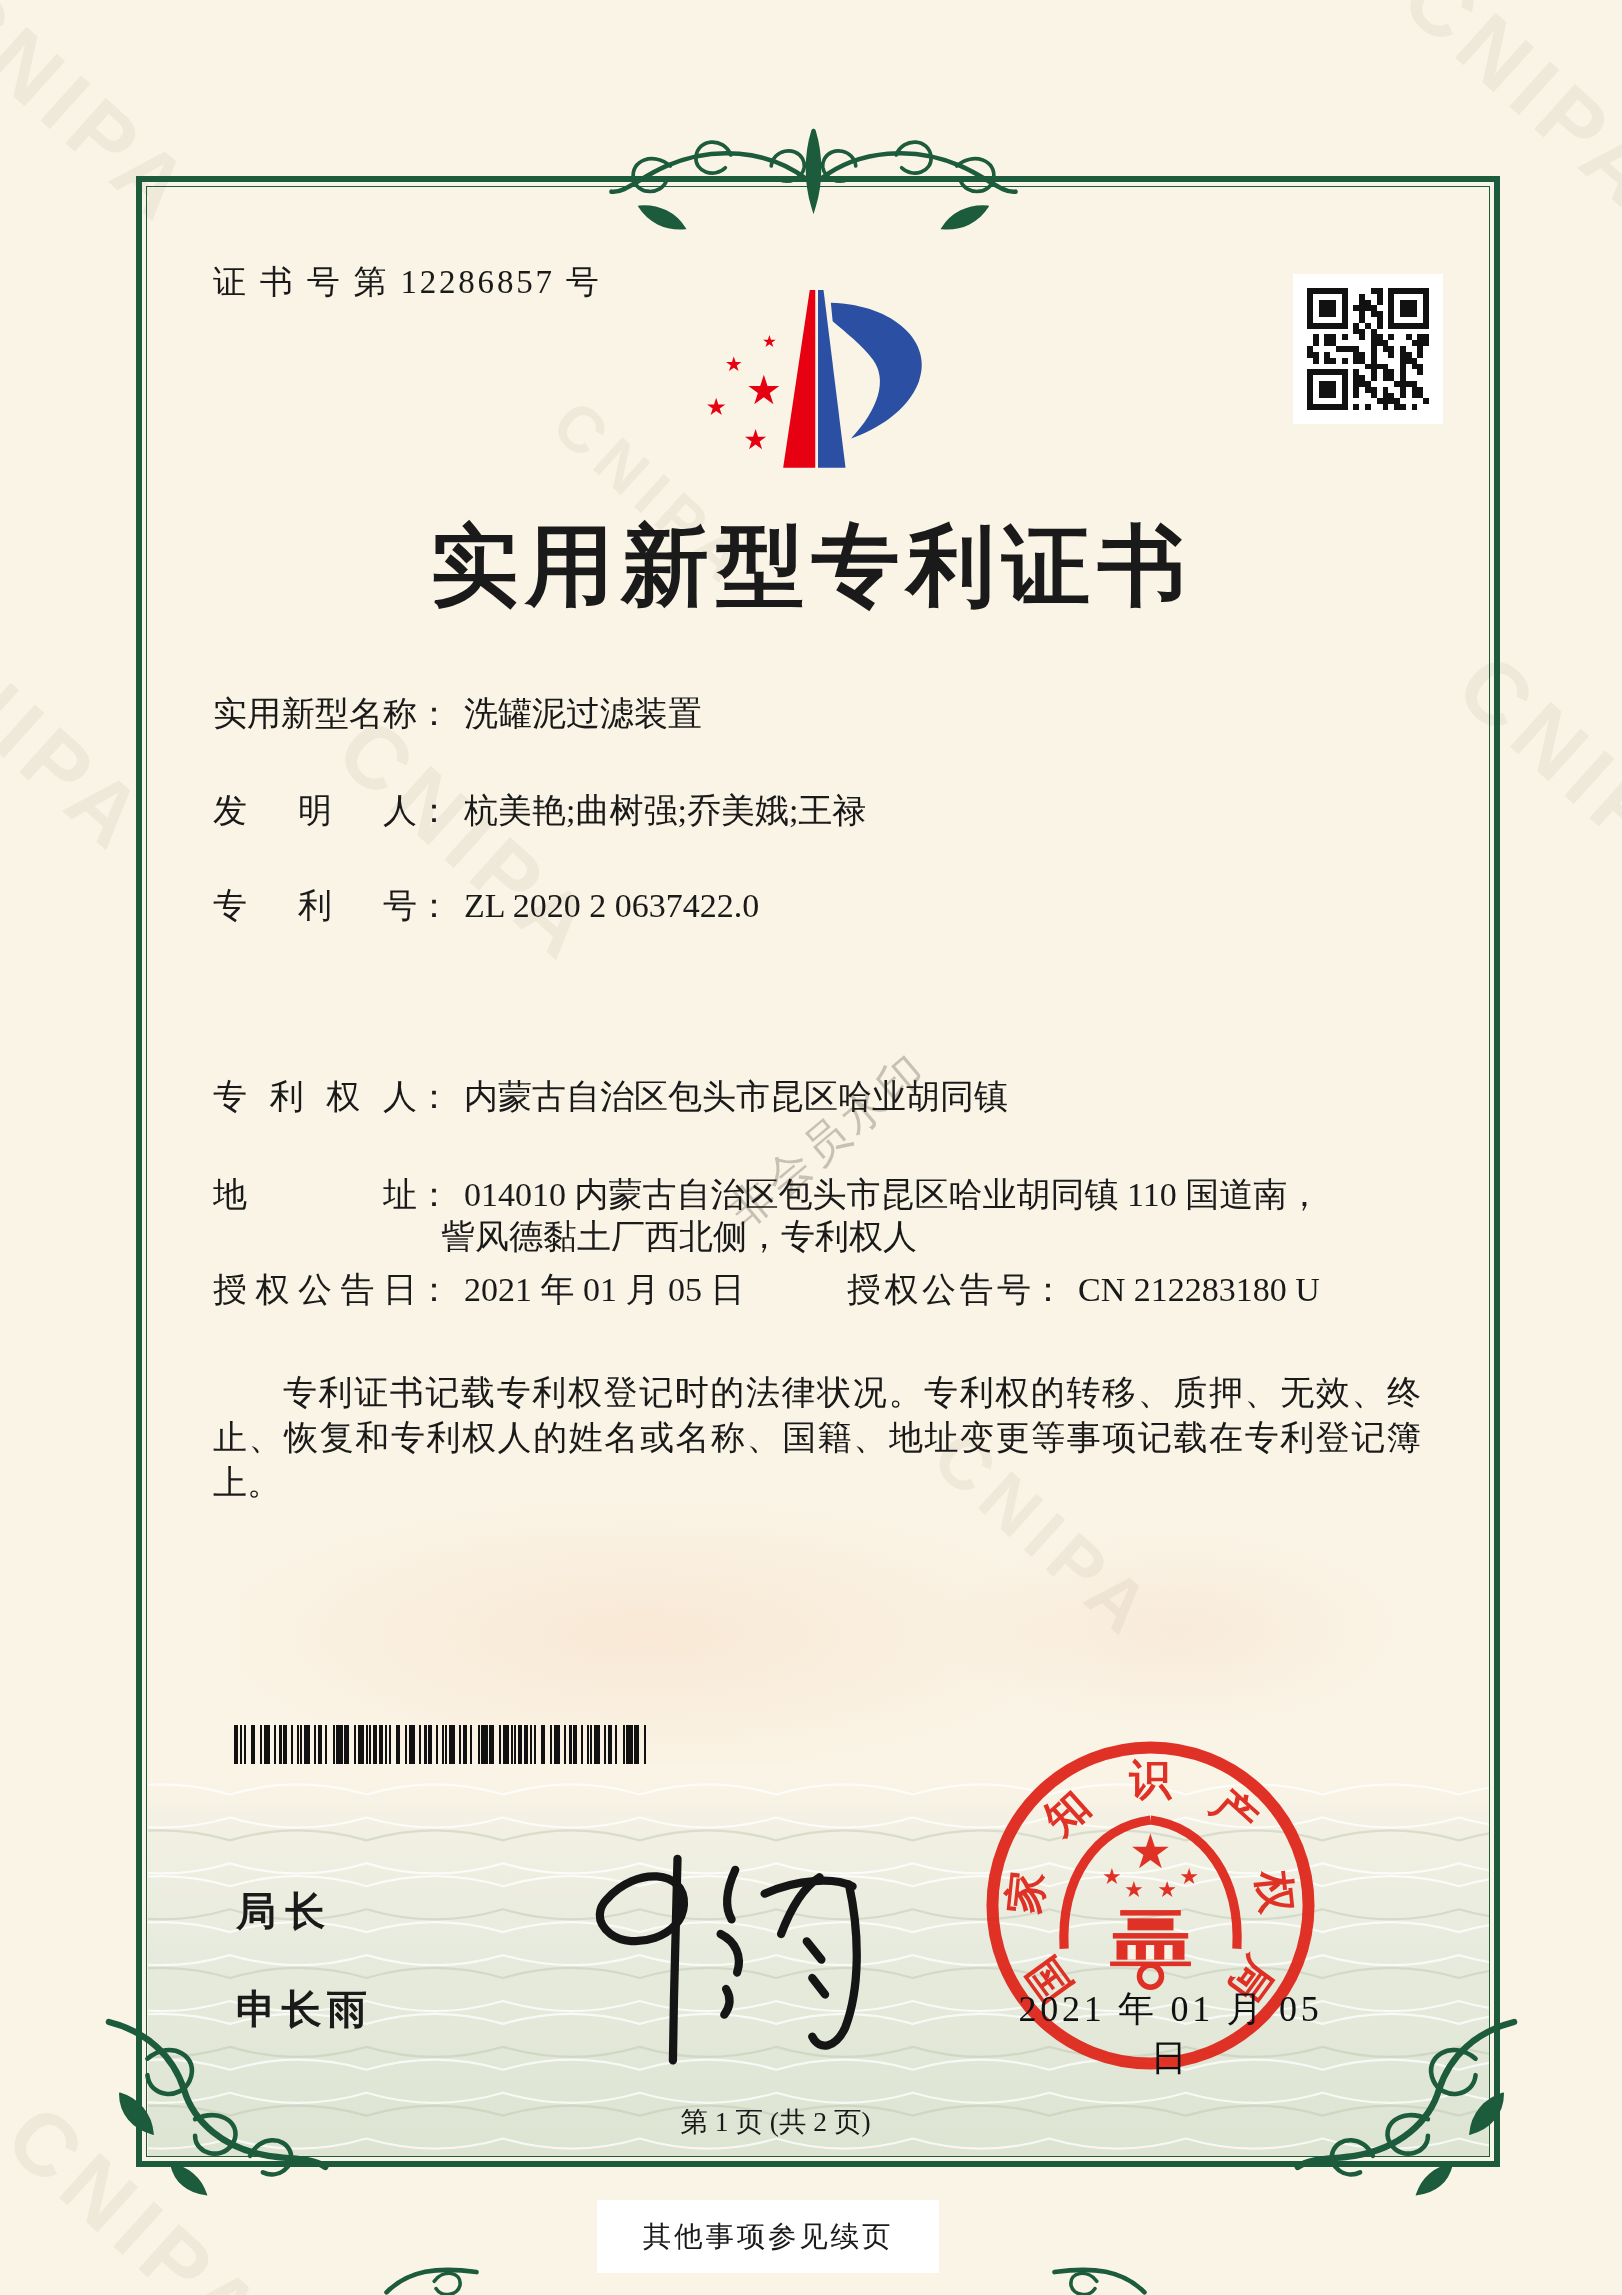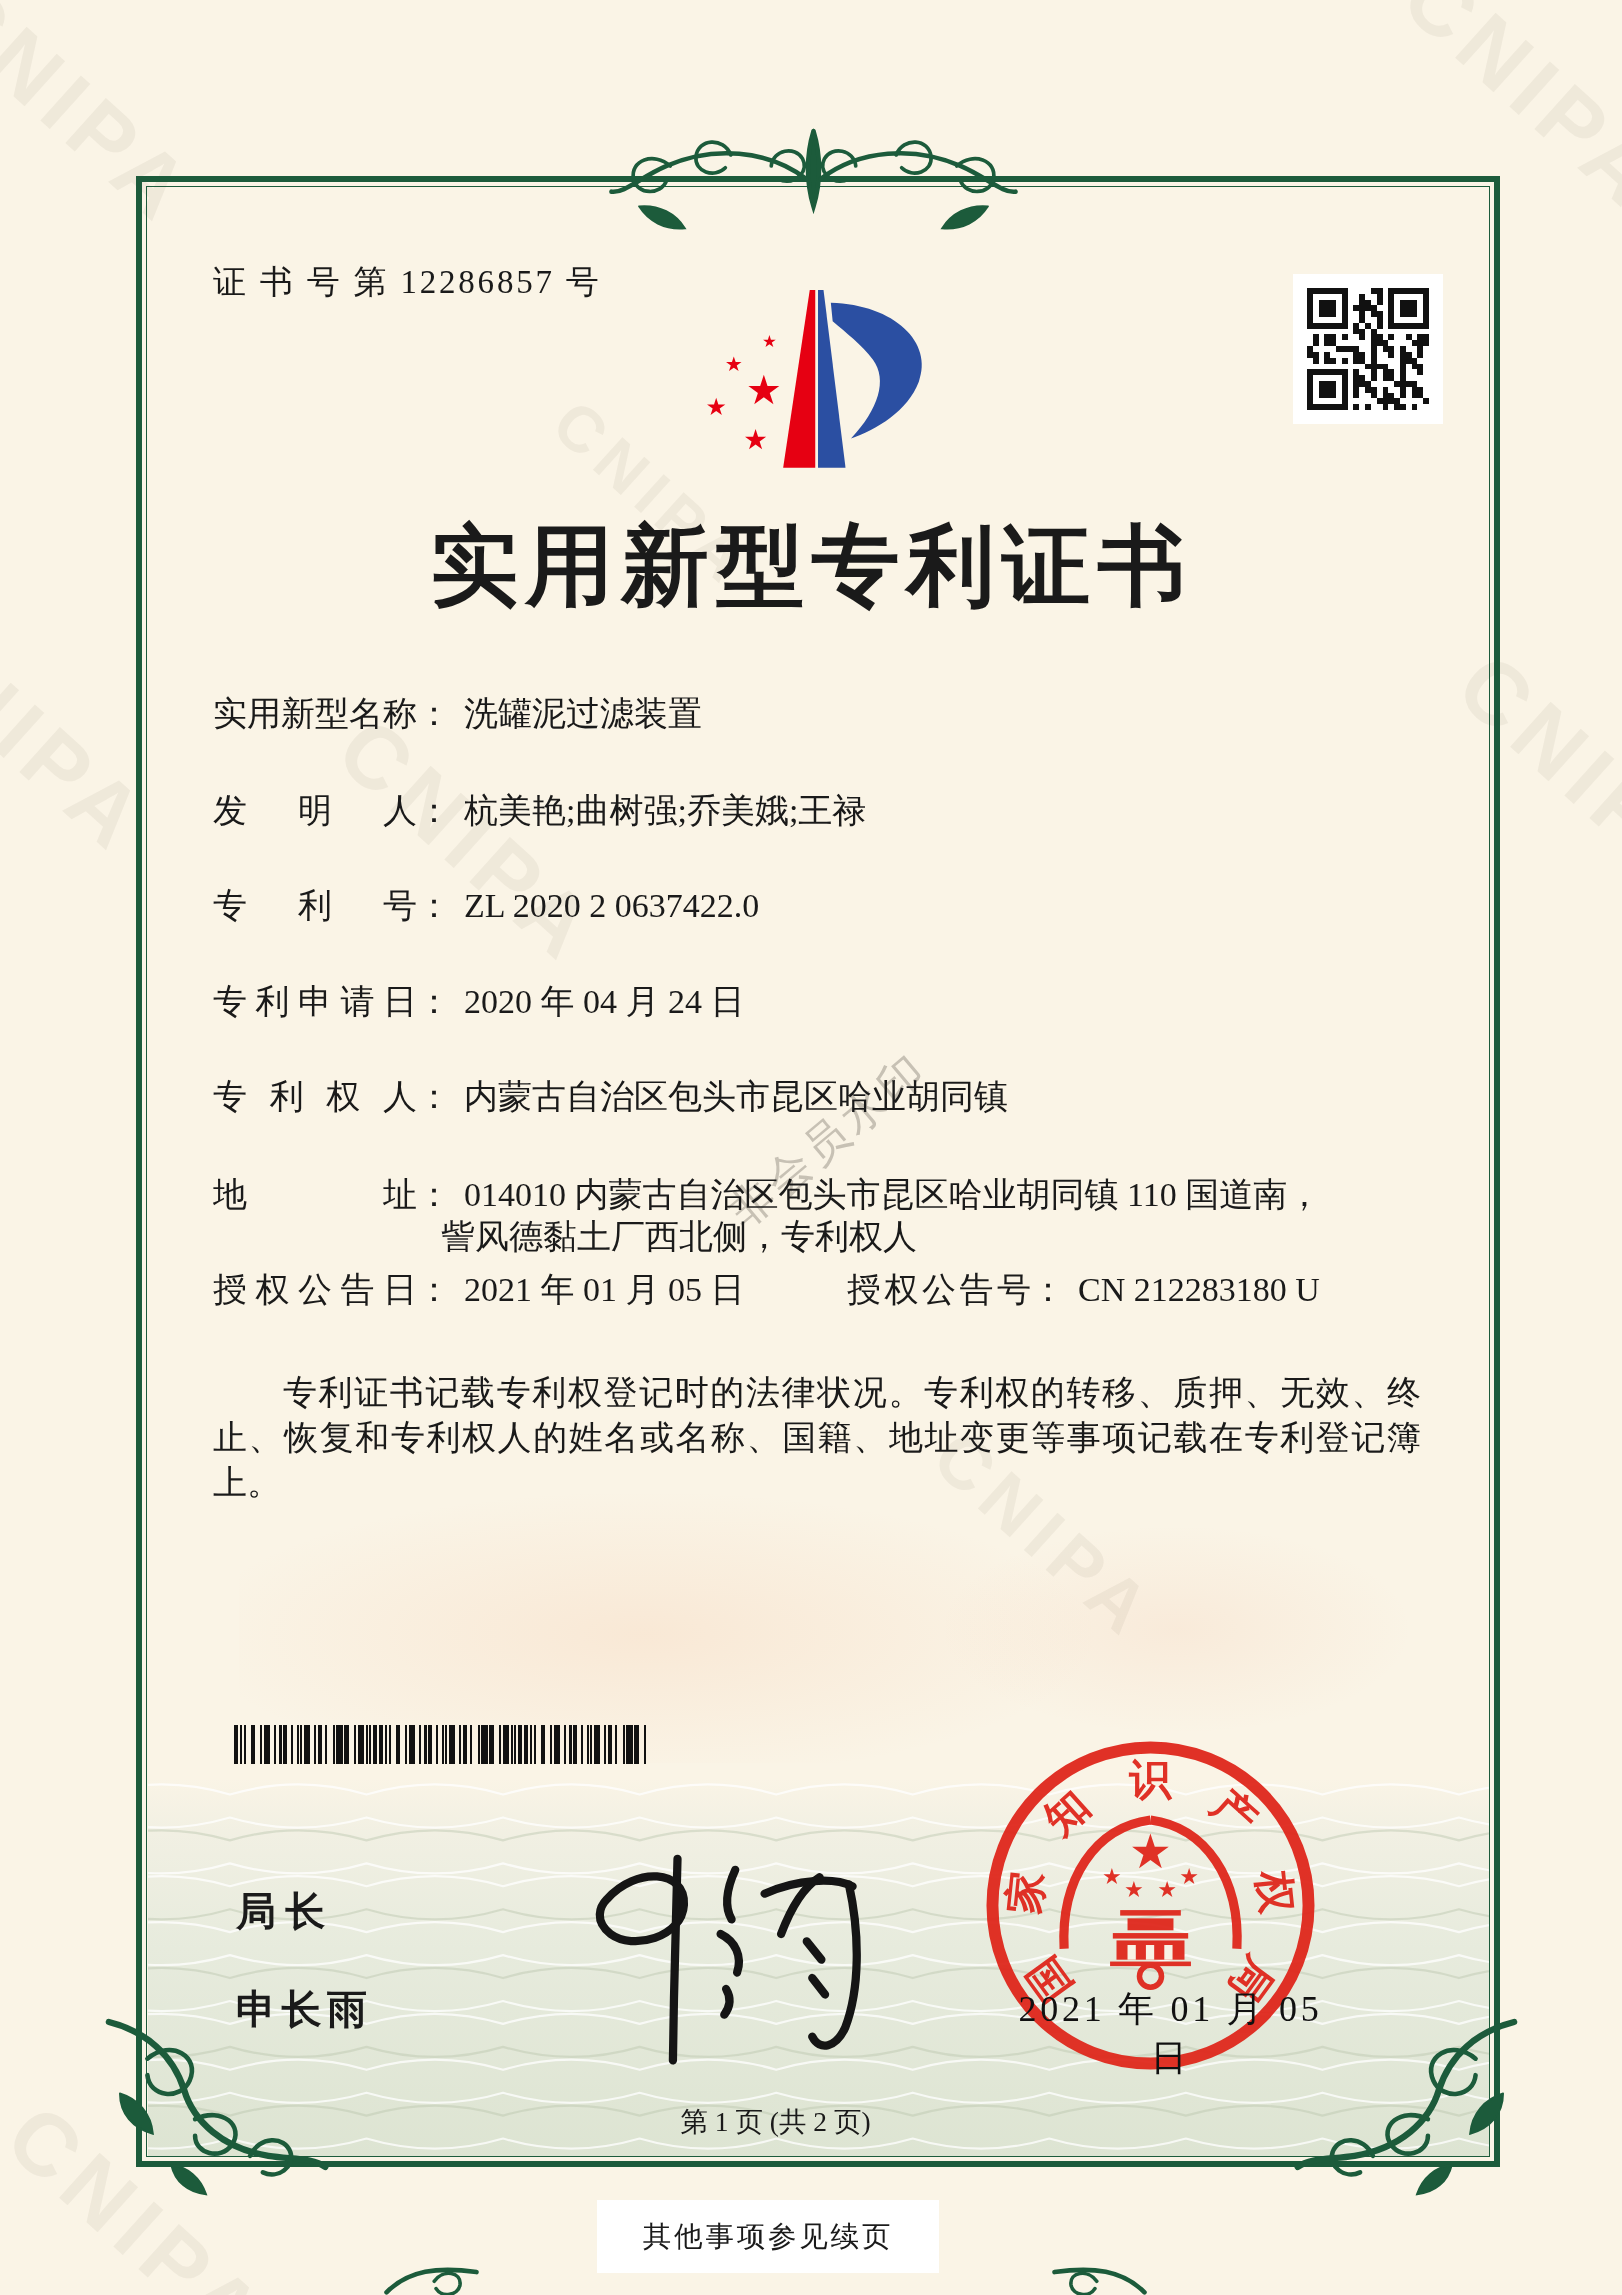--- a/index.html
+++ b/index.html
@@ -405,23 +405,20 @@
 
   <div class="row" style="top:691px">
     <span class="lab">实用新型名称</span><span>：</span><span class="val">洗罐泥过滤装置</span>
   </div>
   <div class="row" style="top:788px">
     <span class="lab">发明人</span><span>：</span><span class="val">杭美艳;曲树强;乔美娥;王禄</span>
   </div>
   <div class="row" style="top:883px">
     <span class="lab">专利号</span><span>：</span><span class="val">ZL 2020 2 0637422.0</span>
   </div>
-  <div class="row" style="top:979px">
-    <span class="lab lab5">专利申请日</span><span>：</span><span class="val">2020 年 04 月 24 日</span>
-  </div>
   <div class="row" style="top:1074px">
     <span class="lab">专利权人</span><span>：</span><span class="val">内蒙古自治区包头市昆区哈业胡同镇</span>
   </div>
   <div class="row" style="top:1172px">
     <span class="lab">地址</span><span>：</span><span class="val">014010 内蒙古自治区包头市昆区哈业胡同镇 110 国道南，</span>
   </div>
   <div class="addr2">訾风德黏土厂西北侧，专利权人</div>
   <div class="row" style="top:1267px">
     <span class="lab lab5">授权公告日</span><span>：</span><span class="val">2021 年 01 月 05 日</span>
   </div>

